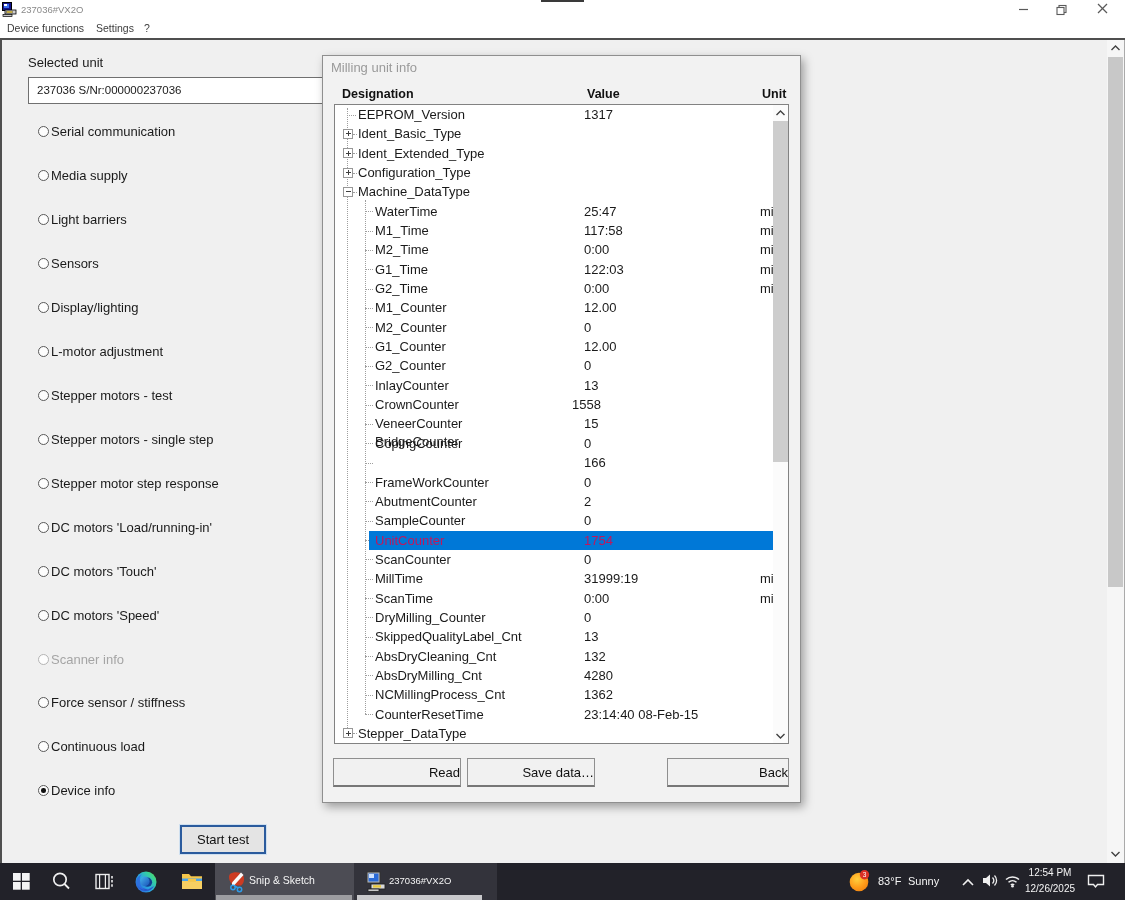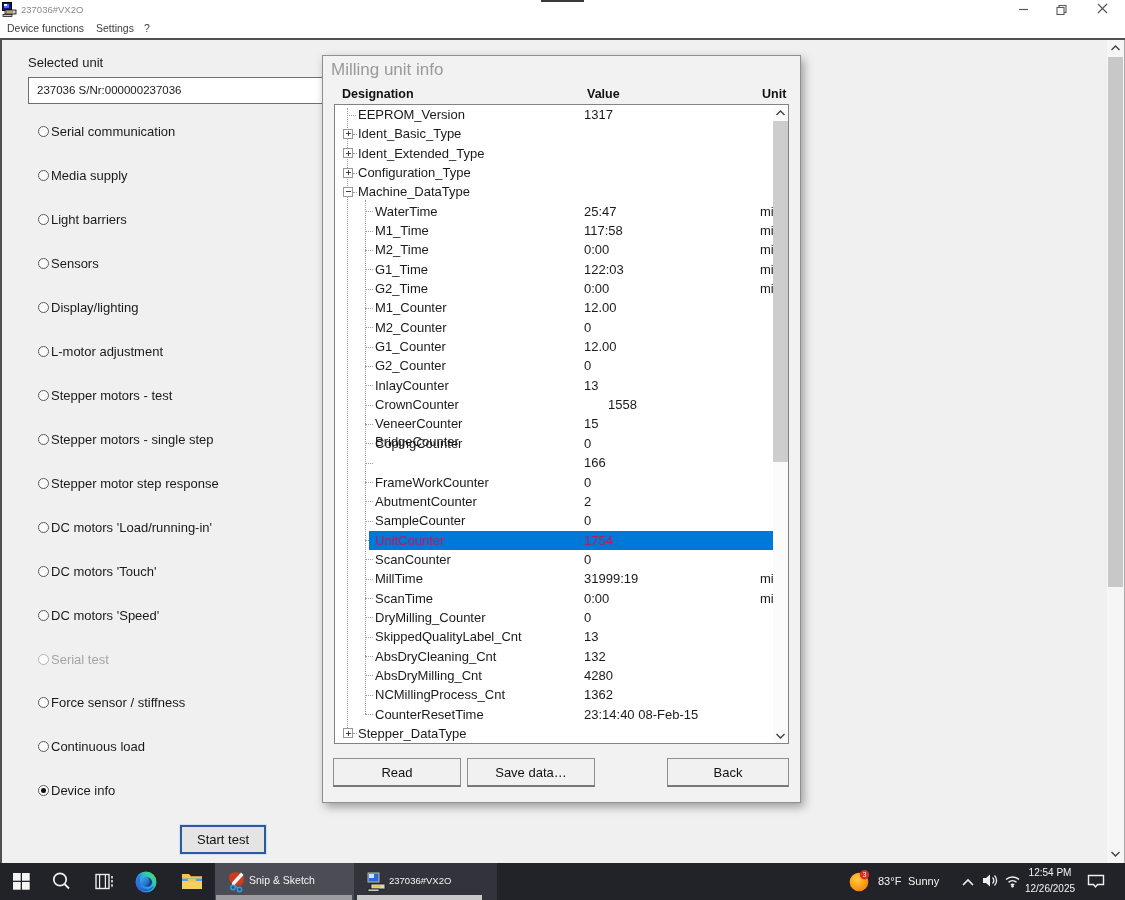--- a/index.html
+++ b/index.html
@@ -18,35 +18,35 @@
 .rdis { border-color:#b4b4b4; }
 .rdot { position:absolute; left:2.1px; top:2.1px; width:4.5px; height:4.5px; border-radius:50%; background:#101010; }
 .rlabel { position:absolute; left:51px; font-size:13px; line-height:19px; color:#1a1a1a; white-space:nowrap; }
 .ldis { color:#a5a5a5; }
 #startbtn { position:absolute; left:180px; top:825px; width:86px; height:29px; background:#e4e4e4; border:2px solid #2b5b9d; outline:1px solid #cfe0f0; }
 #startbtn span { position:absolute; left:0; top:5px; width:100%; text-align:center; font-size:13px; color:#111; }
 #mainsb { position:absolute; left:1107px; top:40px; width:17px; height:823px; background:#f6f6f6; }
 #mainsb .thumb { position:absolute; left:1px; top:17px; width:15px; height:530px; background:#c8c8c8; }
 #rightedge { position:absolute; left:1124px; top:40px; width:1px; height:823px; background:#aaa; }
 #dialog { position:absolute; left:322px; top:55px; width:479px; height:748px; background:#f2f2f2; border:1px solid #8f8f8f; box-shadow:3px 4px 9px rgba(0,0,0,0.35); }
-#dlgtitle { position:absolute; left:331px; top:60px; font-size:17px; color:#9a9a9a; }
+#dlgtitle { position:absolute; left:331px; top:60px; font-size:13px; color:#9a9a9a; }
 .hdr { position:absolute; top:87px; font-size:12.5px; font-weight:bold; color:#111; }
 #listbox { position:absolute; left:334px; top:104px; width:455px; height:640px; background:#fff; border:1px solid #828282; }
 .trow { position:absolute; font-size:13px; color:#1a1a1a; line-height:19px; white-space:nowrap; }
 .hlrow { position:absolute; left:369px; width:404px; height:19px; background:#0078d7; }
 .hltext { color:#be185d; z-index:2; }
 .dot-v { position:absolute; width:1px; border-left:1px dotted #9e9e9e; }
 .dot-h { position:absolute; height:1px; border-top:1px dotted #9e9e9e; }
 .pm { position:absolute; width:10px; height:10px; background:#fff; border:1px solid #989898; }
 .pm .ph { position:absolute; left:1.5px; top:3.5px; width:5px; height:1px; background:#404040; }
 .pm .pv { position:absolute; left:3.5px; top:1.5px; width:1px; height:5px; background:#404040; }
 #lsb { position:absolute; left:773px; top:105px; width:15px; height:638px; background:#fbfbfb; }
 #lsb .thumb { position:absolute; left:0; top:16px; width:15px; height:341px; background:#cdcdcd; }
 .dbtn { position:absolute; top:758px; height:29px; background:#f1f1f1; border:1px solid #8f8f8f; border-bottom:2px solid #777; }
-.dbtn span { position:absolute; left:0; top:6px; width:100%; text-align:center; font-size:13px; color:#111; }
+.dbtn span { position:absolute; left:0; top:6px; width:100%; text-align:right; font-size:13px; color:#111; }
 #taskbar { position:absolute; left:0; top:863px; width:1125px; height:37px; background:#222229; }
 .tbtxt { position:absolute; color:#f5f5f5; white-space:nowrap; }
 #snipbtn { position:absolute; left:215px; top:863px; width:139px; height:37px; background:#4c4c54; }
 #appbtn { position:absolute; left:354px; top:863px; width:143px; height:37px; background:#33333b; }
 #snipstrip { position:absolute; left:216px; top:895px; width:136px; height:5px; background:#9d9da1; }
 #appstrip { position:absolute; left:357px; top:895px; width:125px; height:5px; background:#c9c9cc; }
 .clock { position:absolute; left:1008px; width:84px; text-align:center; color:#f5f5f5; font-size:10px; }
 </style></head>
 <body>
 <svg class="abs" style="left:2px;top:2px" width="15" height="15" viewBox="0 0 15 15">
@@ -93,21 +93,21 @@
 <div class="rlabel" style="top:430px">Stepper motors - single step</div>
 <div class="radio" style="top:478px"></div>
 <div class="rlabel" style="top:474px">Stepper motor step response</div>
 <div class="radio" style="top:522px"></div>
 <div class="rlabel" style="top:518px">DC motors 'Load/running-in'</div>
 <div class="radio" style="top:566px"></div>
 <div class="rlabel" style="top:562px">DC motors 'Touch'</div>
 <div class="radio" style="top:610px"></div>
 <div class="rlabel" style="top:606px">DC motors 'Speed'</div>
 <div class="radio rdis" style="top:654px"></div>
-<div class="rlabel ldis" style="top:650px">Serial test</div>
+<div class="rlabel ldis" style="top:650px">Scanner info</div>
 <div class="radio" style="top:697px"></div>
 <div class="rlabel" style="top:693px">Force sensor / stiffness</div>
 <div class="radio" style="top:741px"></div>
 <div class="rlabel" style="top:737px">Continuous load</div>
 <div class="radio" style="top:785px">
     <span class="rdot"></span>
   </div>
 <div class="rlabel" style="top:781px">Device info</div>
 <div id="startbtn">
     <span>Start test</span>
@@ -186,21 +186,21 @@
 <div class="trow" style="left:375px;top:337.1px">G1_Counter</div>
 <div class="trow" style="left:584px;top:337.1px">12.00</div>
 <div class="dot-h" style="left:365px;top:365.9px;width:8px"></div>
 <div class="trow" style="left:375px;top:356.4px">G2_Counter</div>
 <div class="trow" style="left:584px;top:356.4px">0</div>
 <div class="dot-h" style="left:365px;top:385.3px;width:8px"></div>
 <div class="trow" style="left:375px;top:375.8px">InlayCounter</div>
 <div class="trow" style="left:584px;top:375.8px">13</div>
 <div class="dot-h" style="left:365px;top:404.6px;width:8px"></div>
 <div class="trow" style="left:375px;top:395.1px">CrownCounter</div>
-<div class="trow" style="left:608px;top:395.1px">1558</div>
+<div class="trow" style="left:572px;top:395.1px">1558</div>
 <div class="dot-h" style="left:365px;top:423.9px;width:8px"></div>
 <div class="trow" style="left:375px;top:414.4px">VeneerCounter</div>
 <div class="trow" style="left:584px;top:414.4px">15</div>
 <div class="dot-h" style="left:365px;top:443.3px;width:8px"></div>
 <div class="trow" style="left:375px;top:433.8px">CopingCounter</div>
 <div class="trow" style="left:584px;top:433.8px">0</div>
 <div class="dot-h" style="left:365px;top:462.6px;width:8px"></div>
 <div class="trow" style="left:375px;top:432px">BridgeCounter</div>
 <div class="trow" style="left:584px;top:453.1px">166</div>
 <div class="dot-h" style="left:365px;top:482.0px;width:8px"></div>

